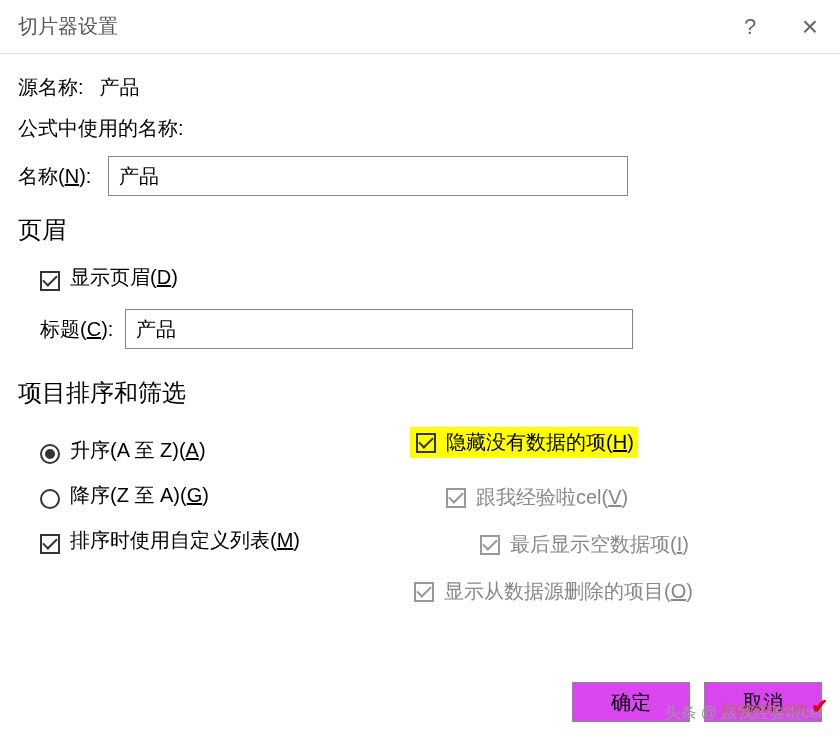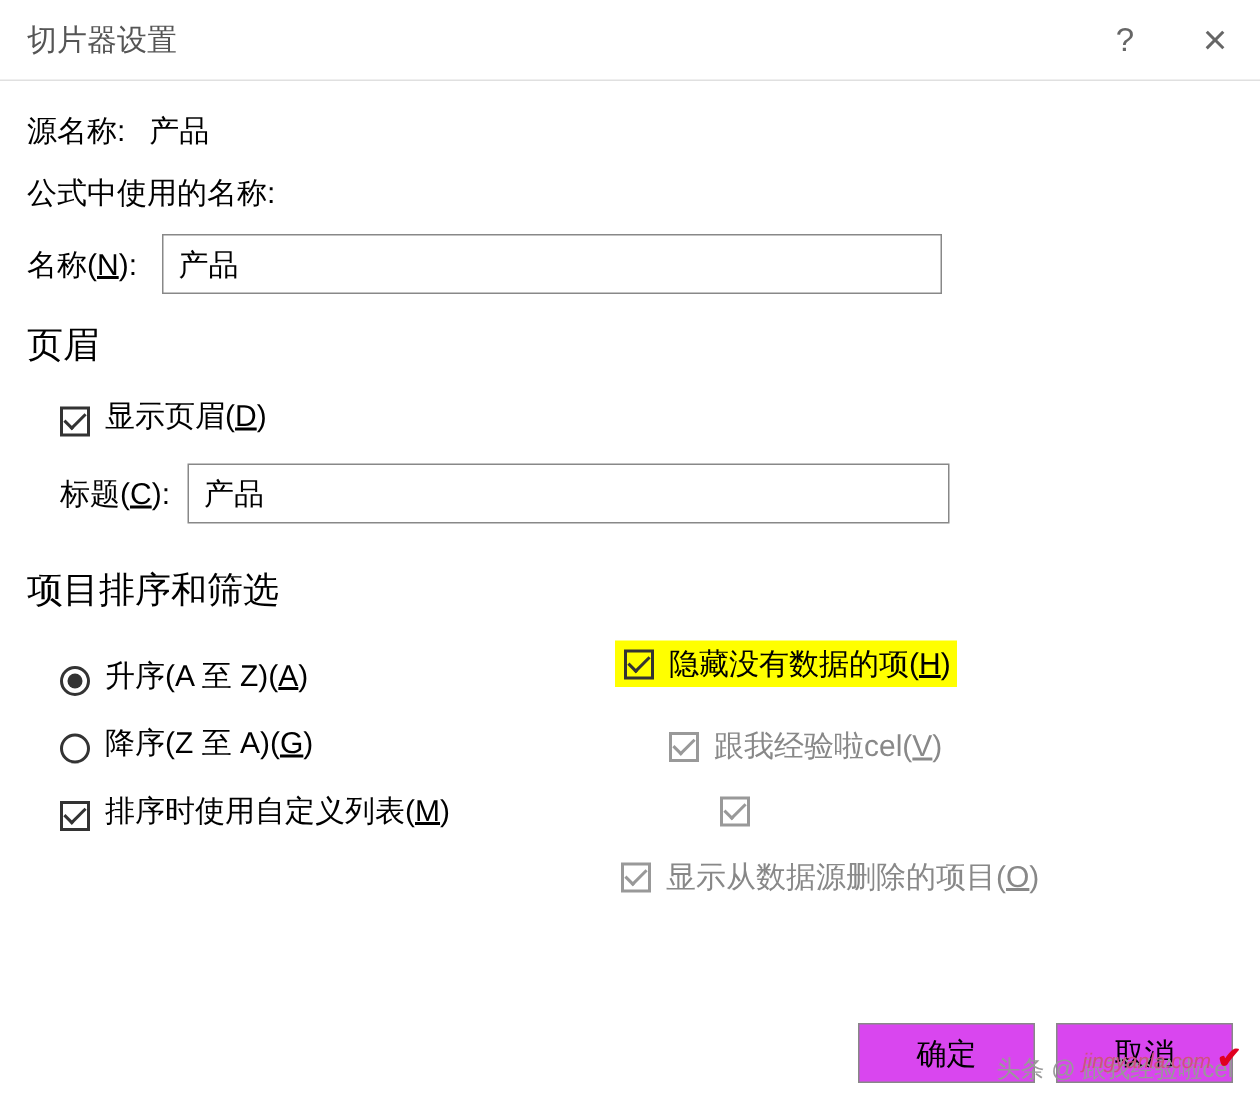--- a/index.html
+++ b/index.html
@@ -246,20 +246,21 @@
           <span class="checkbox checked"></span>
           <span><span>隐藏没有数据的项(</span><span class="underline">H</span><span>)</span></span>
         </span>
       </div>
       <div class="right-row indirect-row disabled-text">
         <span class="checkbox checked disabled"></span>
         <span><span>跟我经验啦cel(</span><span class="underline">V</span><span>)</span></span>
       </div>
       <div class="right-row last-row disabled-text">
         <span class="checkbox checked disabled"></span>
+        <span><span>最后显示空数据项(</span><span class="underline">I</span><span>)</span></span>
       </div>
       <div class="right-row show-row disabled-text">
         <span class="checkbox checked disabled"></span>
         <span><span>显示从数据源删除的项目(</span><span class="underline">O</span><span>)</span></span>
       </div>
     </div>
   </div>
 
 </div>
 

